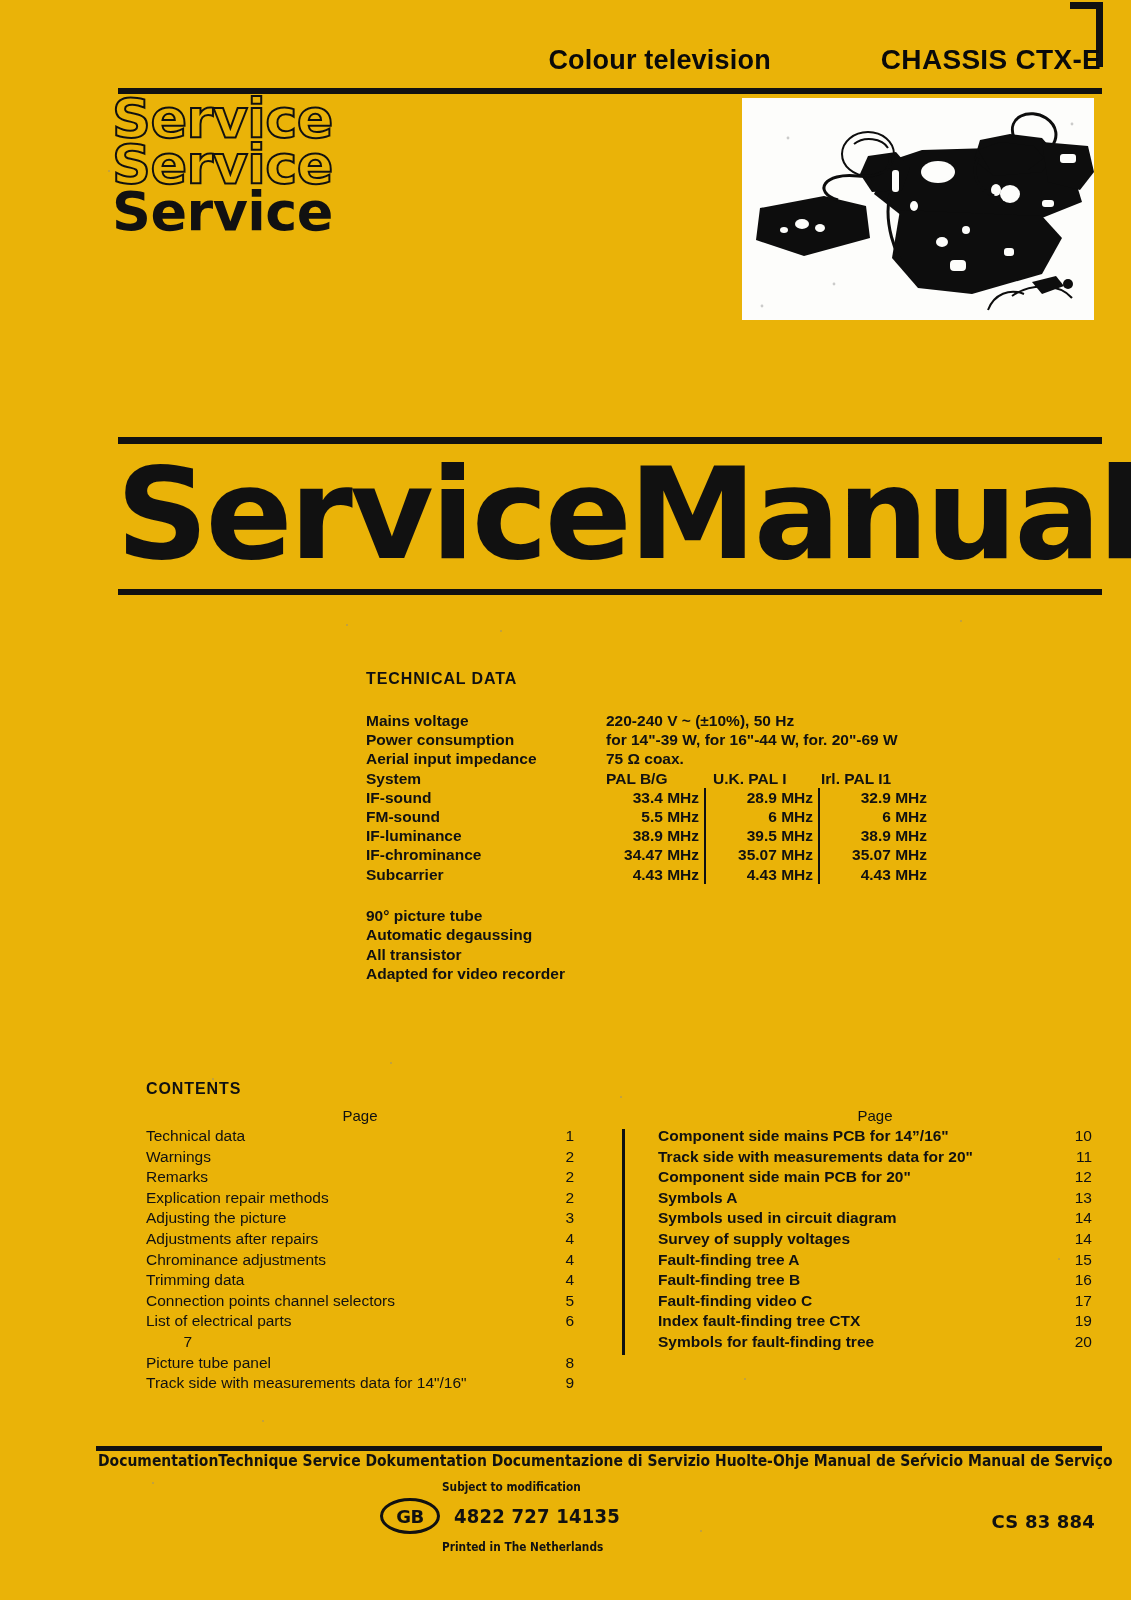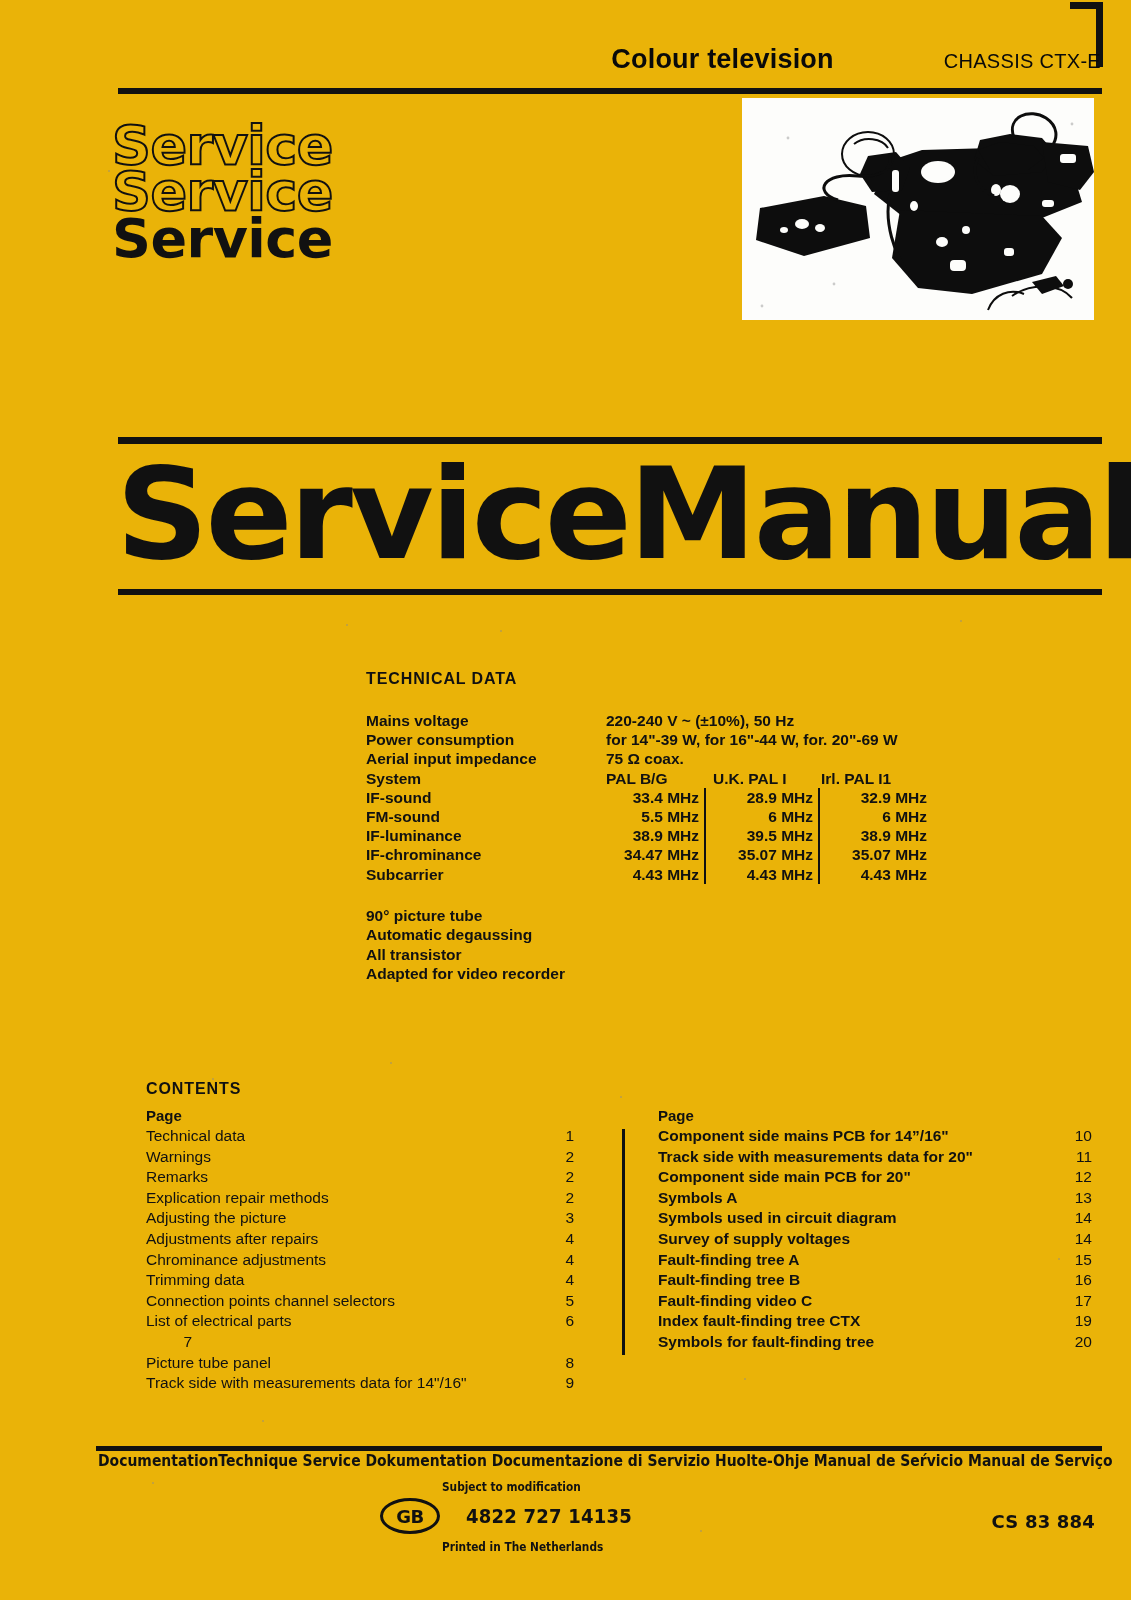--- a/index.html
+++ b/index.html
@@ -43,38 +43,38 @@
     justify-content: flex-end;
     gap: 110px;
   }
   .header-title {
     font-size: 27px;
     font-weight: bold;
     letter-spacing: 0.2px;
     white-space: nowrap;
   }
   .header-chassis {
-    font-size: 20px;
-    font-weight: normal;
+    font-size: 28px;
+    font-weight: bold;
     letter-spacing: 0.3px;
     white-space: nowrap;
   }
   .rule-top {
     position: absolute;
     top: 88px;
     left: 118px;
     width: 984px;
     height: 6px;
     background: #111;
   }
 
   
   .logo-block {
     position: absolute;
-    top: 123px;
+    top: 96px;
     left: 112px;
     width: 340px;
   }
   .logo-word {
     font-size: 54px;
     font-weight: bold;
     line-height: 0.86;
     letter-spacing: -0.5px;
     font-family: "DejaVu Sans", sans-serif;
   }
@@ -200,23 +200,23 @@
     display: flex;
     position: relative;
   }
   .col {
     position: relative;
   }
   .col-left { width: 440px; flex: none; }
   .col-right { width: 440px; flex: none; margin-left: 72px; }
   .page-head {
     font-size: 15px;
-    font-weight: bold;
-    color: #111;
-    text-align: left;
+    font-weight: normal;
+    color: #111;
+    text-align: center;
     padding-right: 12px;
     margin-bottom: 2px;
   }
   .toc-row {
     display: flex;
     font-size: 15.5px;
     line-height: 20.6px;
     color: #111;
     white-space: nowrap;
   }
@@ -272,21 +272,21 @@
     font-weight: bold;
     font-family: "DejaVu Sans", sans-serif;
     transform: scaleX(0.92);
     transform-origin: left top;
     margin-left: 62px;
     margin-bottom: 4px;
   }
   .gb-row {
     display: flex;
     align-items: center;
-    gap: 26px;
+    gap: 14px;
   }
   .gb-badge {
     width: 54px;
     height: 30px;
     border: 3px solid #111;
     border-radius: 50%;
     font-size: 18px;
     font-weight: bold;
     display: flex;
     align-items: center;

